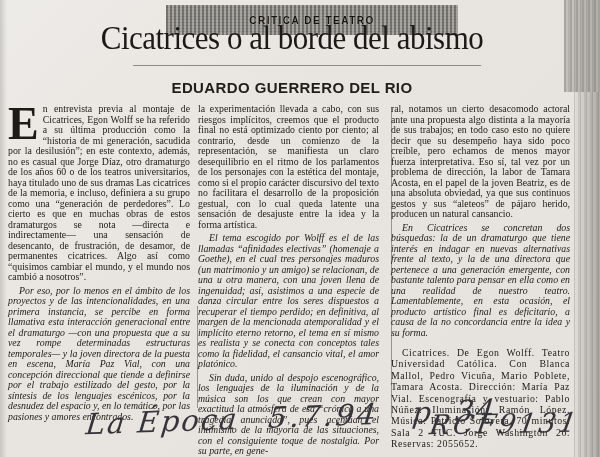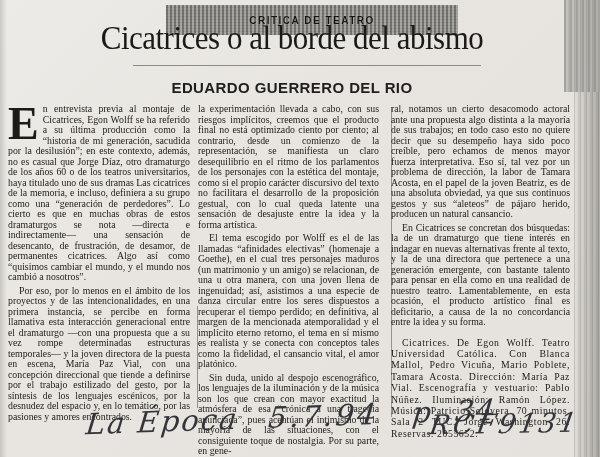--- a/index.html
+++ b/index.html
@@ -51,21 +51,21 @@
   
   .col {
     position:absolute; top:104px; color:#232019;
     font-size:9.8px; line-height:10.5px; text-align:justify;
     -webkit-hyphens:auto; hyphens:auto;
   }
   .col1 { left:8px;   width:182px; }
   .col2 { left:198px; width:181px; }
   .col3 { left:391px; width:179px; }
   .col p { margin:0; }
-  .col p.indent { text-indent:11px; margin-top:3px; }
+  .col p.indent { text-indent:11px; margin-top:3px;font-style:italic; }
   .col p.credits {
     margin-top:9px; font-weight:normal; letter-spacing:.55px;
     text-indent:11px; line-height:11.4px; color:#1d1b16;
   }
   .dropcap {
     float:left; font-size:46px; line-height:37px; font-weight:bold;
     padding:1px 4px 0 0; color:#1d1b16;
   }
   .vdiv { position:absolute; width:1px; background:#95938e; }
   .vdiv1 { left:197px; top:306px; height:102px; }

